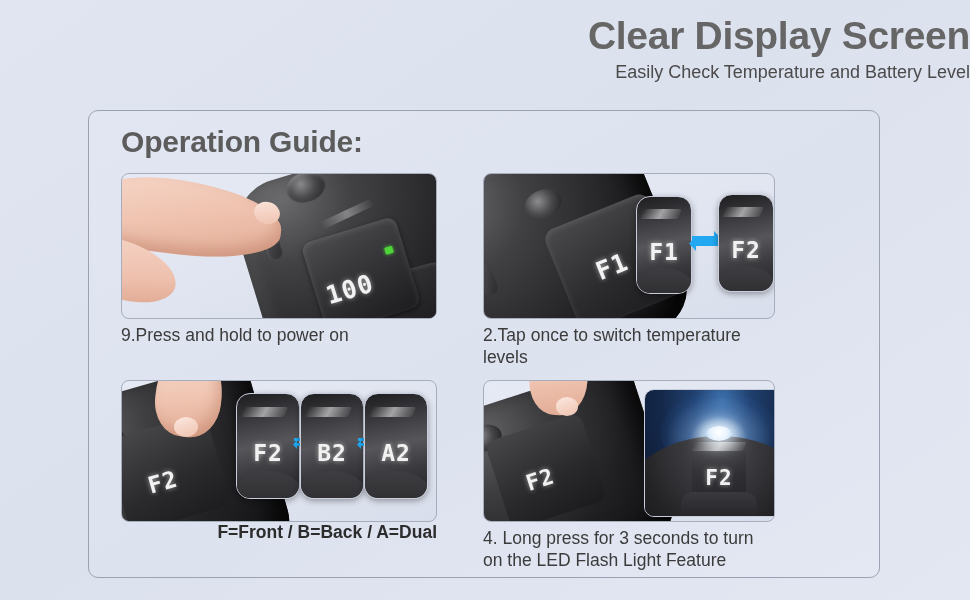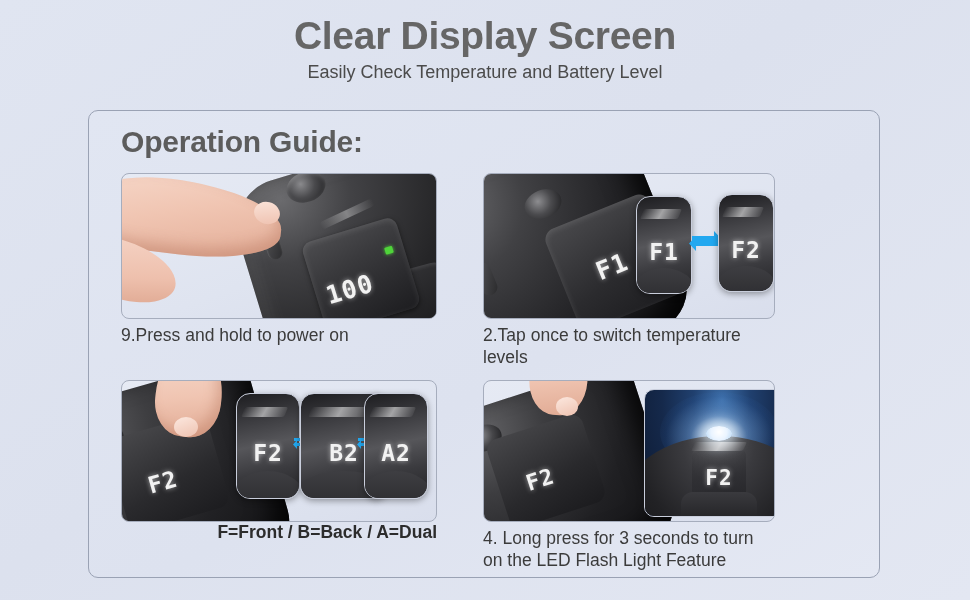--- a/index.html
+++ b/index.html
@@ -17,21 +17,21 @@
   .page {
     position: absolute;
     inset: 0;
     background: linear-gradient(145deg, #e0e5f1 0%, #dce1ee 45%, #e3e7f2 100%);
   }
 
   
   .header {
     position: absolute;
     top: 14px; left: 0; right: 0;
-    text-align: center;
+    text-align: right;
   }
   .title {
     font-size: 39px;
     font-weight: bold;
     color: #666666;
     letter-spacing: -0.3px;
     line-height: 1.12;
     margin: 0;
   }
   .subtitle {
@@ -327,21 +327,21 @@
   }
   .p3-btn {
     position: absolute;
     left: 46px; top: -4px;
     width: 34px; height: 15px;
     border-radius: 8px;
     transform: rotate(-14deg);
     background: linear-gradient(160deg, #666669, #2c2c2f);
   }
   .p3-inset-1 { left: 114px; top: 12px; width: 62px; height: 104px; }
-  .p3-inset-2 { left: 178px; top: 12px; width: 62px; height: 104px; padding-left: 24px; }
+  .p3-inset-2 { left: 178px; top: 12px; width: 62px; height: 104px; }
   .p3-inset-3 { left: 242px; top: 12px; width: 62px; height: 104px; }
   .p3-arr-1 { left: 170px; top: 52px; width: 18px; height: 16px; }
   .p3-arr-2 { left: 234px; top: 52px; width: 18px; height: 16px; }
 
   .finger3 {
     position: absolute;
     left: 34px; top: -34px;
     width: 66px; height: 90px;
     border-radius: 46% 46% 44% 44% / 56% 56% 40% 40%;
     transform: rotate(6deg);

